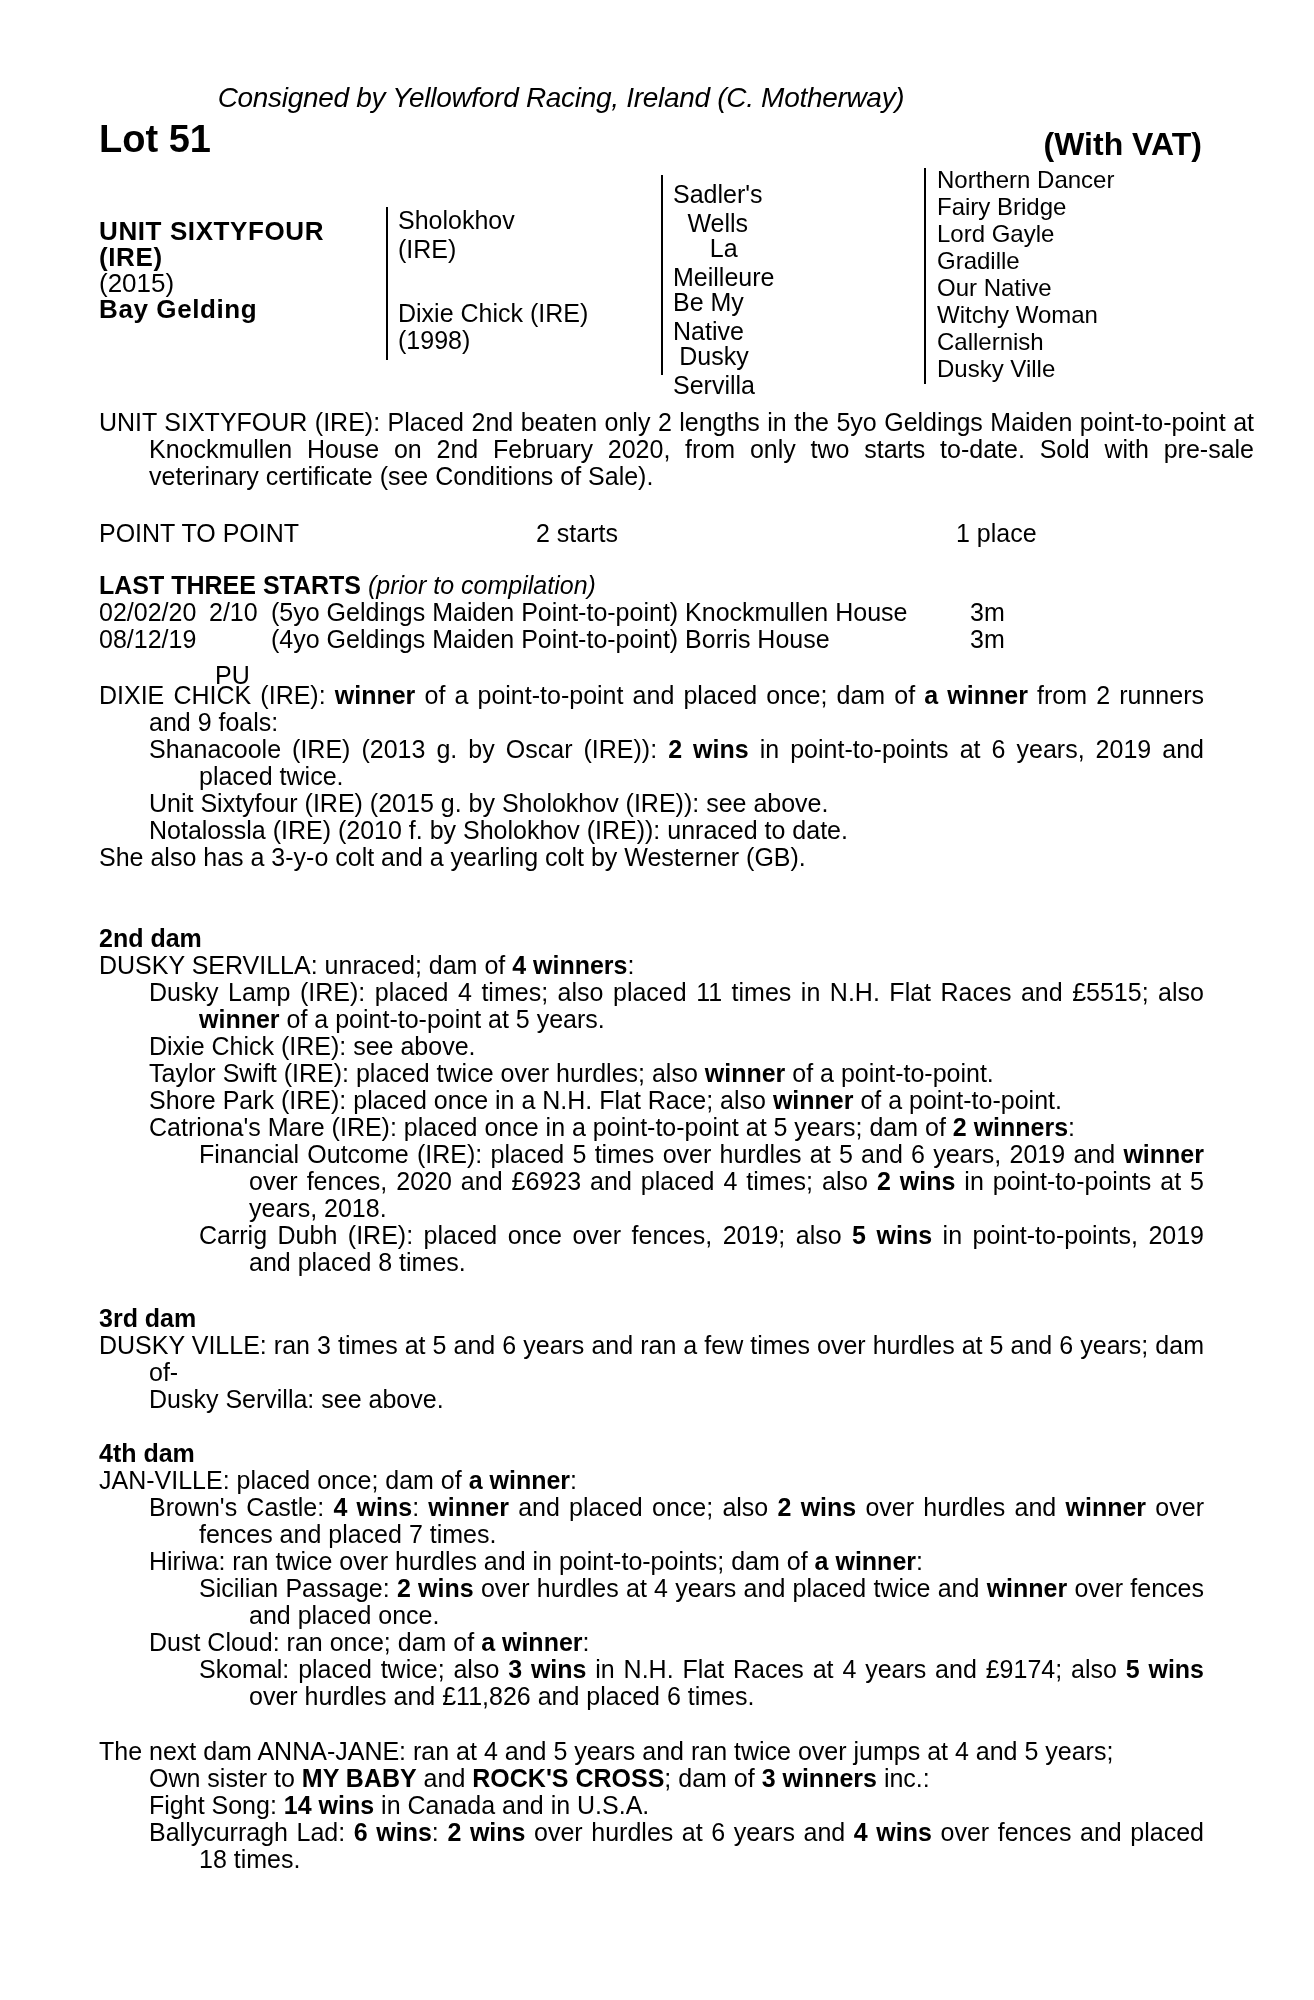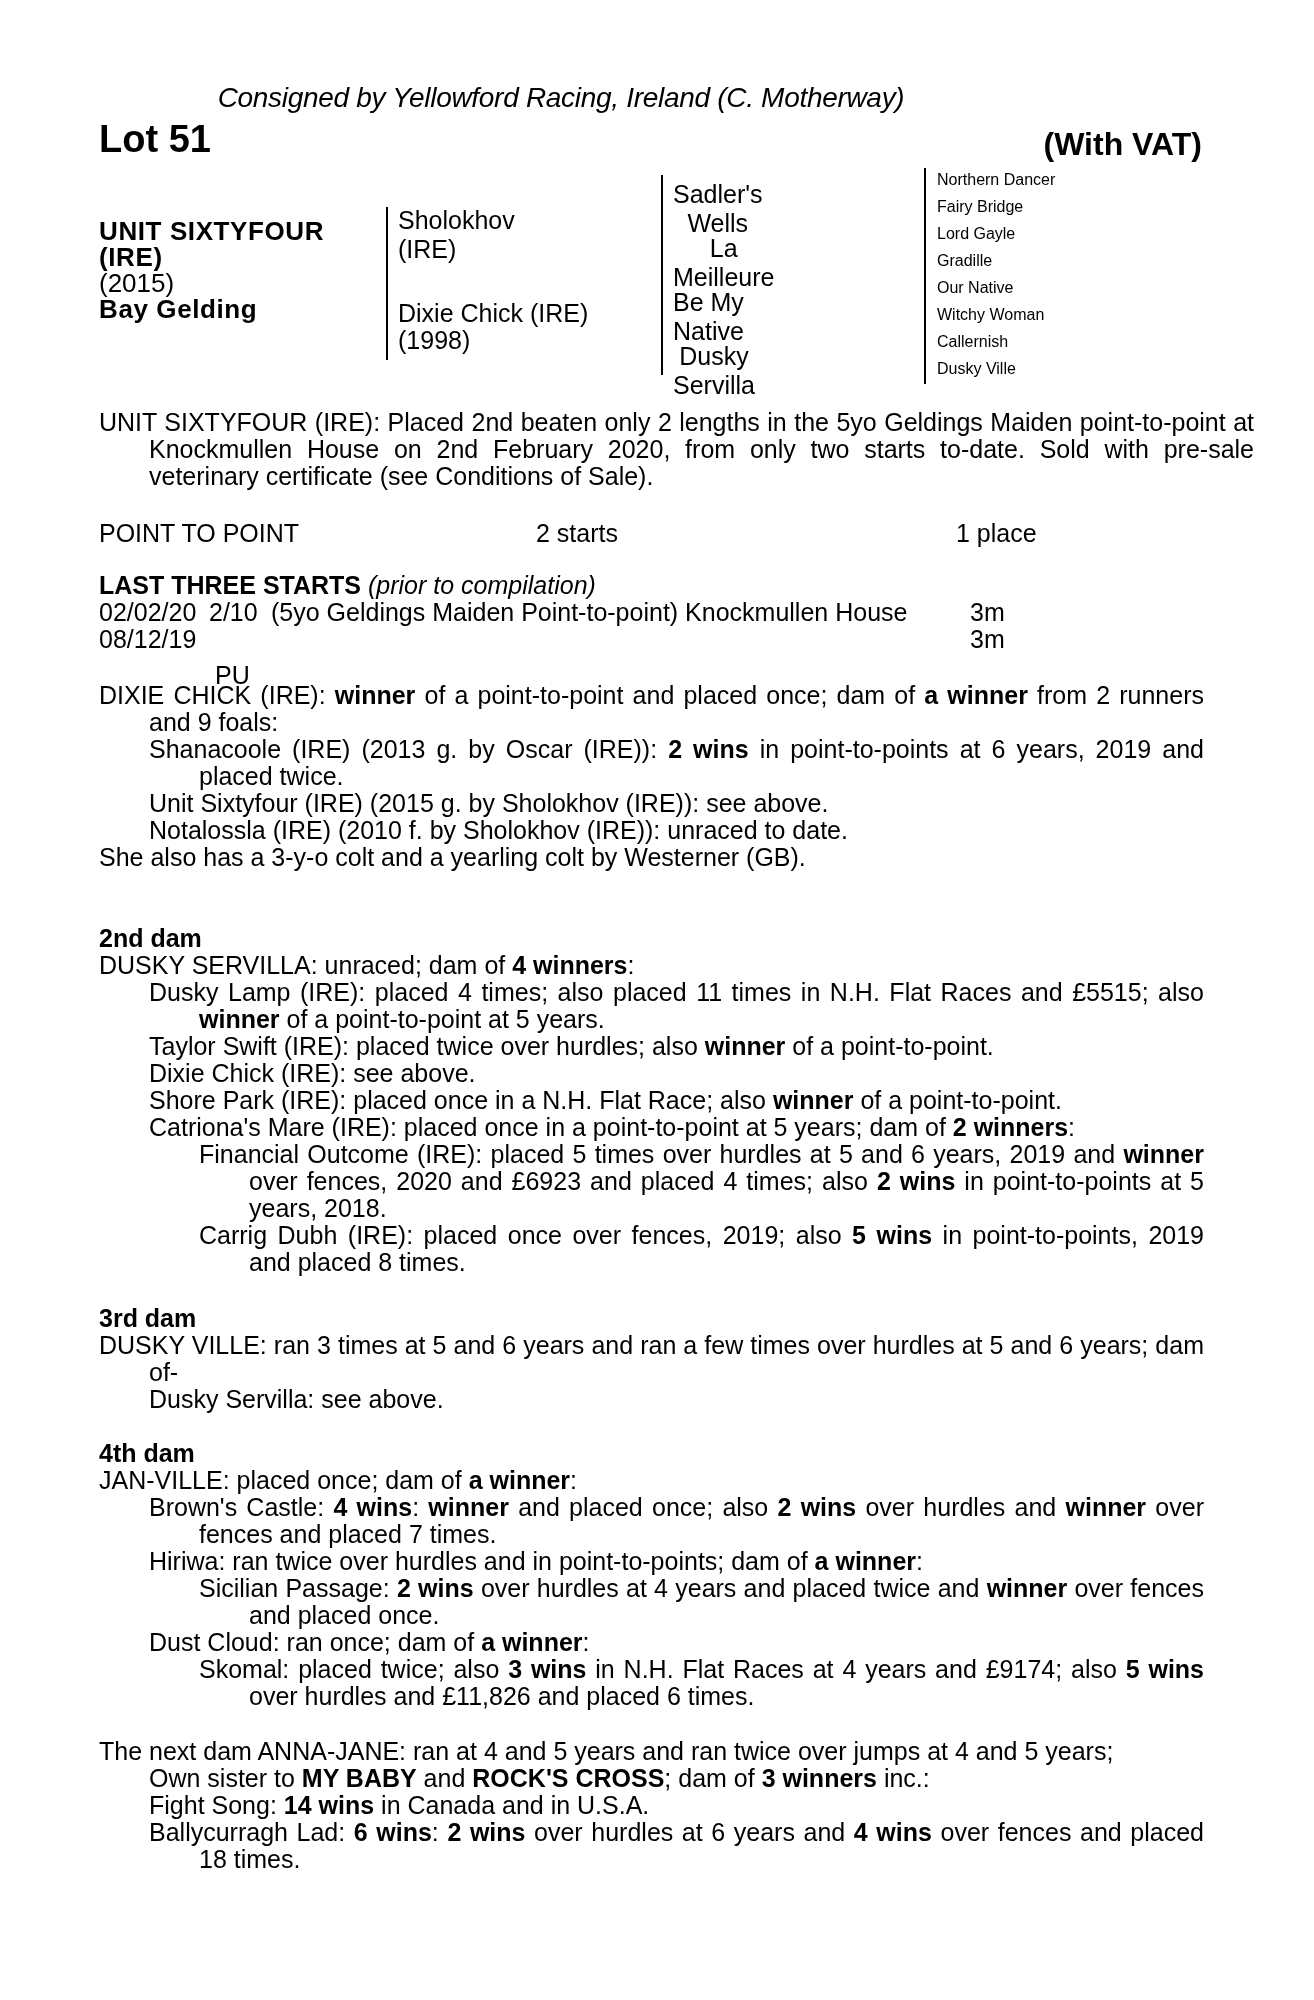--- a/index.html
+++ b/index.html
@@ -12,21 +12,21 @@
 
   .horse { position: absolute; left: 99px; top: 218px; font-size: 26px; line-height: 26px; }
   .horse .b { font-weight: bold; letter-spacing: 0.6px; }
 
   .ped-col { position: absolute; font-size: 25px; }
   .vline { position: absolute; width: 2px; background: #000; }
   .p2 { left: 398px; }
   .p2 .sire { position: absolute; top: 206px; }
   .p2 .dam { position: absolute; top: 300px; line-height: 27px; width: 240px; }
   .p3 div { position: absolute; left: 673px; text-align: center; }
-  .p4 { position: absolute; left: 937px; top: 166px; font-size: 16px; line-height: 27px; }
+  .p4 { position: absolute; left: 937px; top: 166px; font-size: 24px; line-height: 27px; }
 
   .para { position: absolute; left: 99px; width: 1105px; font-size: 25px; line-height: 27px;
           text-align: justify; }
   .hang { padding-left: 50px; text-indent: -50px; }
   .ind1 { padding-left: 100px; text-indent: -50px; }
   .ind2 { padding-left: 150px; text-indent: -50px; }
   .b { font-weight: bold; }
   .hd { font-size: 25px; font-weight: bold; }
   .it { font-style: italic; }
 
@@ -88,37 +88,38 @@
   </div>
   <div style="position:relative; height:27px;">
     <span style="position:absolute; left:0;">02/02/20</span>
     <span style="position:absolute; left:110px;">2/10</span>
     <span style="position:absolute; left:172px;">(5yo Geldings Maiden Point-to-point) Knockmullen House</span>
     <span style="position:absolute; left:871px;">3m</span>
   </div>
   <div style="position:relative; height:27px;">
     <span style="position:absolute; left:0;">08/12/19</span>
     <span style="position:absolute; left:116px;margin-top:36px;">PU</span>
+    <span style="position:absolute; left:172px;">(4yo Geldings Maiden Point-to-point) Borris House</span>
     <span style="position:absolute; left:871px;">3m</span>
   </div>
 </div>
 
 <div class="para dam-section" style="top:682px;">
     <div class="hang"><span>DIXIE CHICK (IRE): </span><span class="b">winner</span><span> of a point-to-point and placed once; dam of </span><span class="b">a winner</span><span> from 2 runners and 9 foals:</span></div>
     <div class="ind1"><span>Shanacoole (IRE) (2013 g. by Oscar (IRE)): </span><span class="b">2 wins</span><span> in point-to-points at 6 years, 2019 and placed twice.</span></div>
     <div class="ind1"><span>Unit Sixtyfour (IRE) (2015 g. by Sholokhov (IRE)): see above.</span></div>
     <div class="ind1"><span>Notalossla (IRE) (2010 f. by Sholokhov (IRE)): unraced to date.</span></div>
     <div class="hang"><span>She also has a 3-y-o colt and a yearling colt by Westerner (GB).</span></div>
   </div>
 <div class="para dam-section" style="top:925px;">
     <div class="hd">2nd dam</div>
     <div class="hang"><span>DUSKY SERVILLA: unraced; dam of </span><span class="b">4 winners</span><span>:</span></div>
     <div class="ind1"><span>Dusky Lamp (IRE): placed 4 times; also placed 11 times in N.H. Flat Races and £5515; also </span><span class="b">winner</span><span> of a point-to-point at 5 years.</span></div>
+    <div class="ind1"><span>Dixie Chick (IRE): see above.</span></div>
     <div class="ind1"><span>Taylor Swift (IRE): placed twice over hurdles; also </span><span class="b">winner</span><span> of a point-to-point.</span></div>
-    <div class="ind1"><span>Dixie Chick (IRE): see above.</span></div>
     <div class="ind1"><span>Shore Park (IRE): placed once in a N.H. Flat Race; also </span><span class="b">winner</span><span> of a point-to-point.</span></div>
     <div class="ind1"><span>Catriona's Mare (IRE): placed once in a point-to-point at 5 years; dam of </span><span class="b">2 winners</span><span>:</span></div>
     <div class="ind2"><span>Financial Outcome (IRE): placed 5 times over hurdles at 5 and 6 years, 2019 and </span><span class="b">winner</span><span> over fences, 2020 and £6923 and placed 4 times; also </span><span class="b">2 wins</span><span> in point-to-points at 5 years, 2018.</span></div>
     <div class="ind2"><span>Carrig Dubh (IRE): placed once over fences, 2019; also </span><span class="b">5 wins</span><span> in point-to-points, 2019 and placed 8 times.</span></div>
   </div>
 <div class="para dam-section" style="top:1305px;">
     <div class="hd">3rd dam</div>
     <div class="hang"><span>DUSKY VILLE: ran 3 times at 5 and 6 years and ran a few times over hurdles at 5 and 6 years; dam of-</span></div>
     <div class="ind1"><span>Dusky Servilla: see above.</span></div>
   </div>

